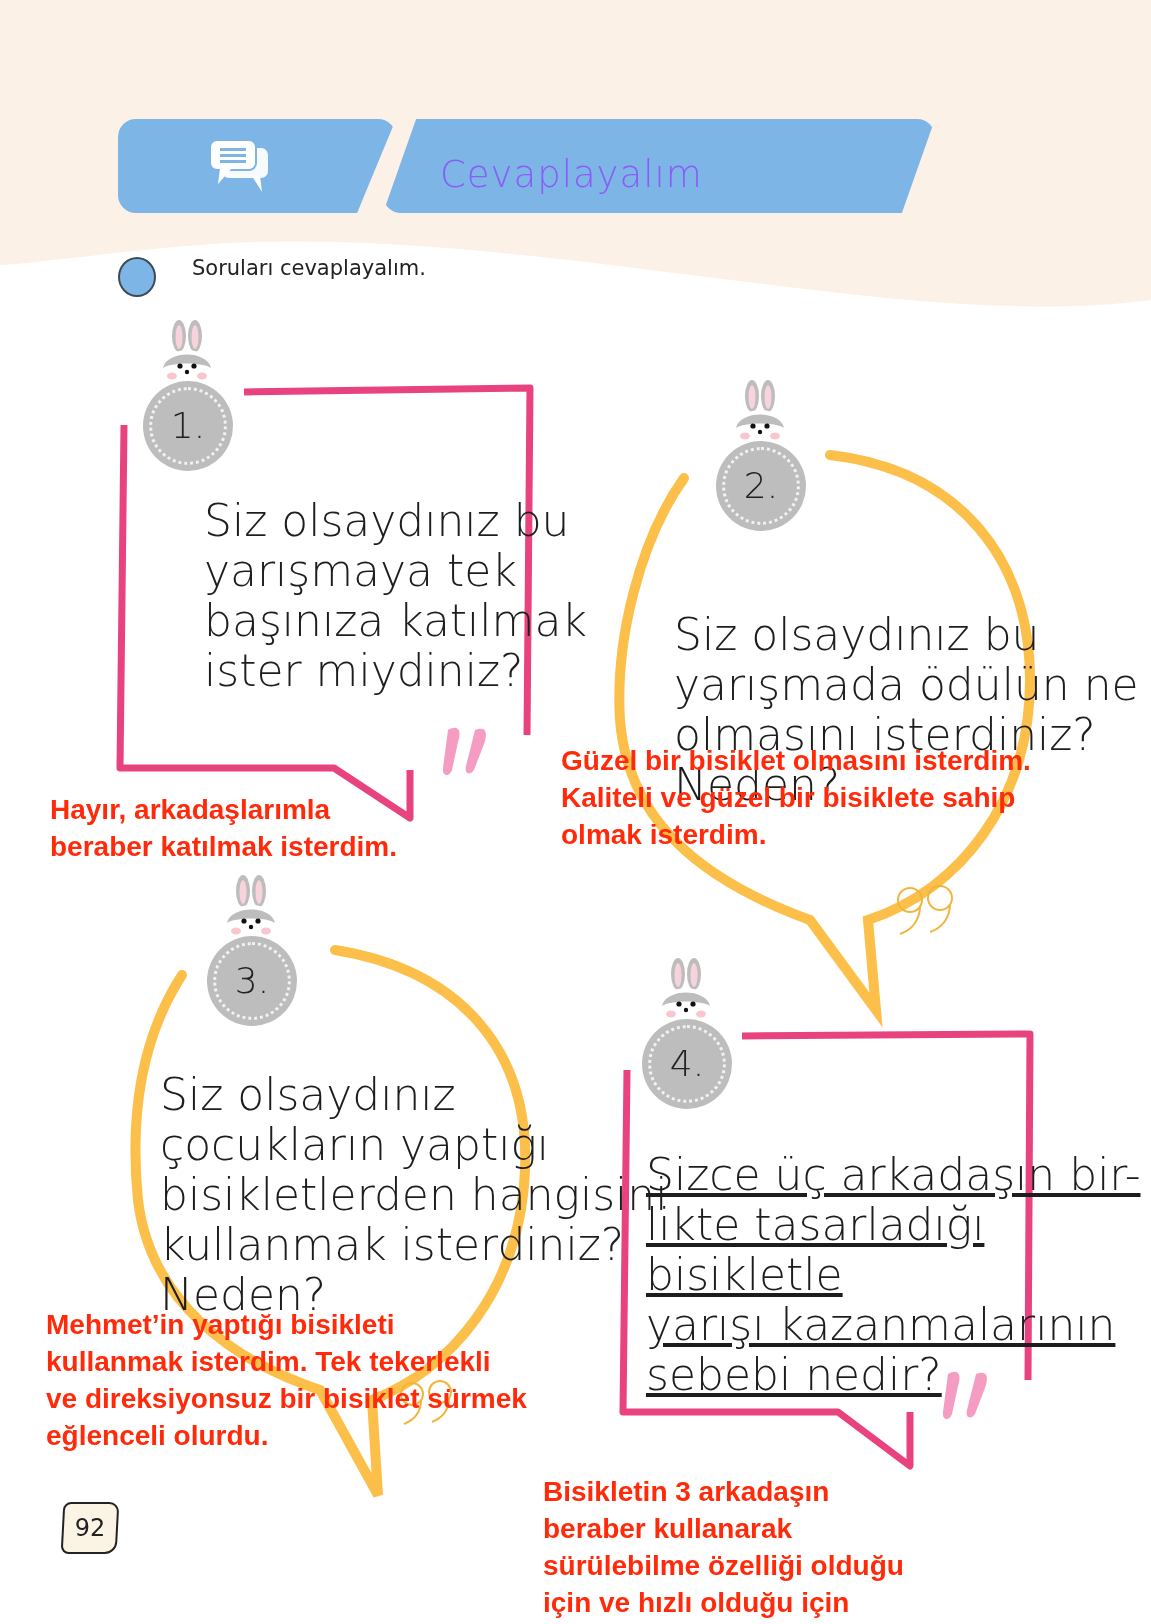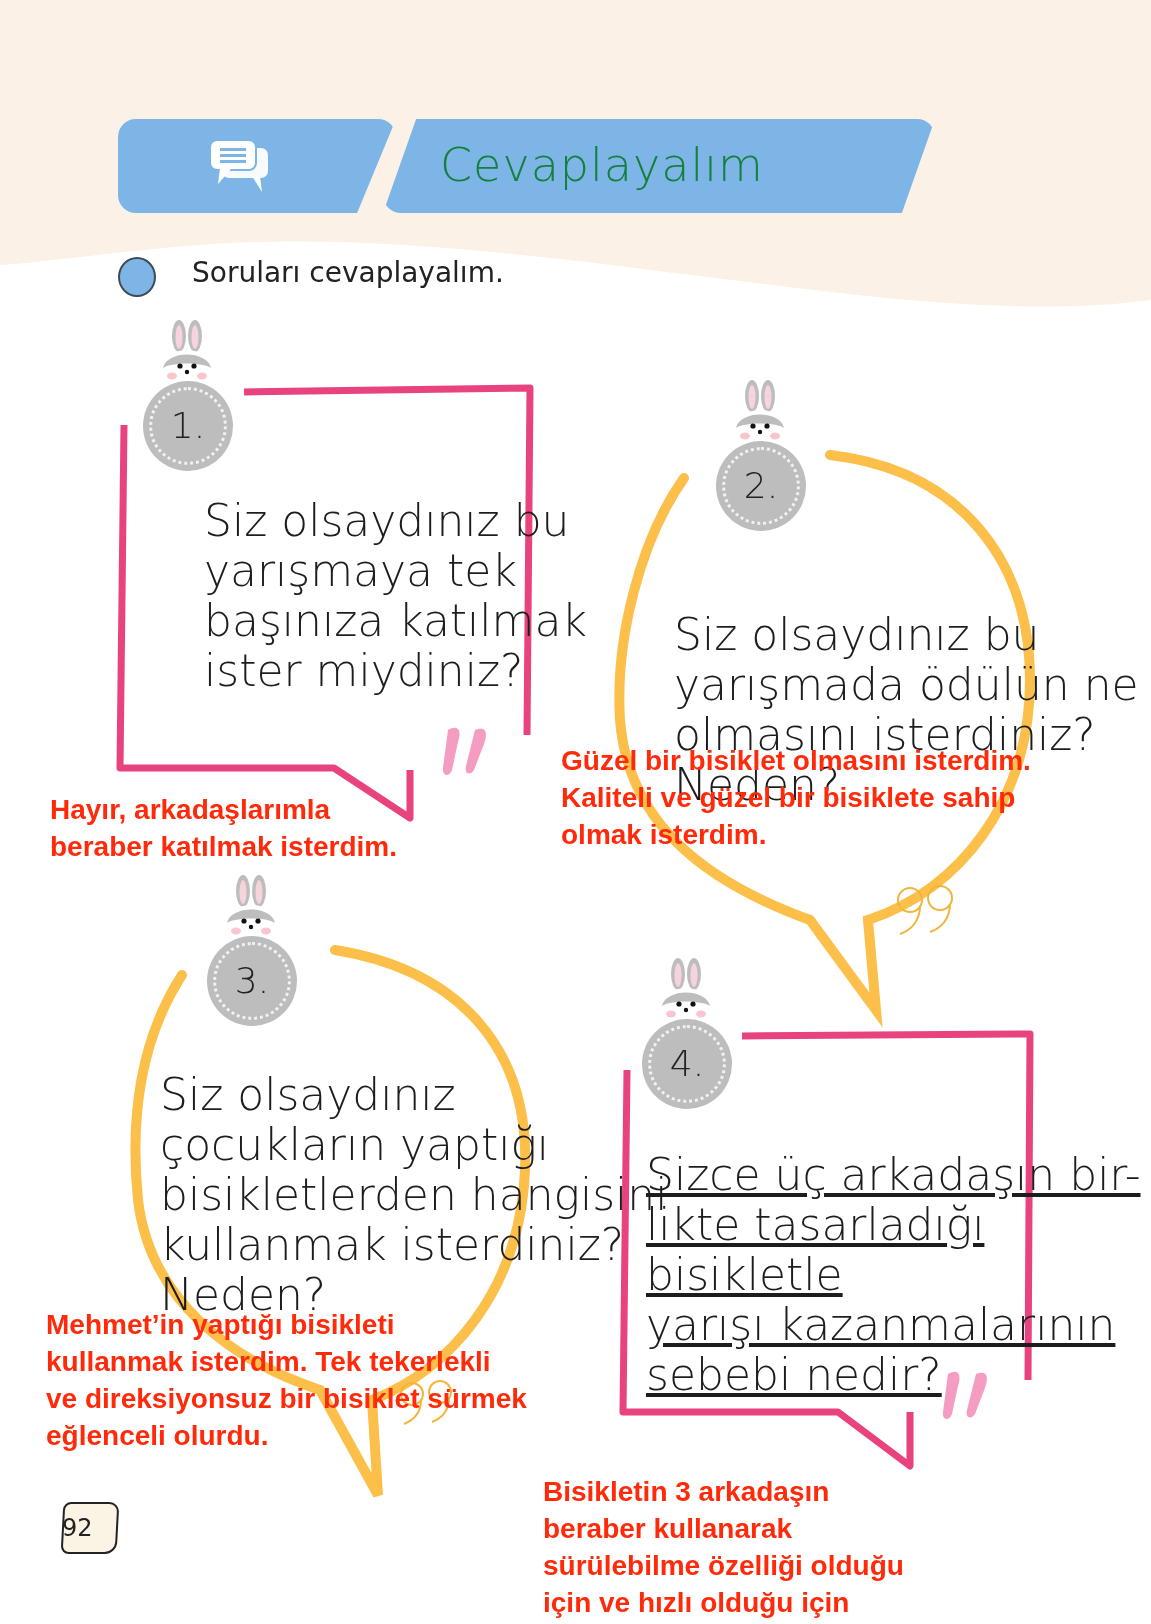--- a/index.html
+++ b/index.html
@@ -14,31 +14,31 @@
     background: #7db5e6; border-radius: 18px;
     clip-path: polygon(0 0, 100% 0, 86% 100%, 0 100%);
   }
   .header-right {
     position: absolute; left: 383px; top: 119px; width: 552px; height: 94px;
     background: #7db5e6; border-radius: 18px;
     clip-path: polygon(6% 0, 100% 0, 94% 100%, 0 100%);
   }
   .chat-icon { position: absolute; left: 208px; top: 138px; width: 64px; height: 56px; }
   .header-title {
-    position: absolute; left: 440px; top: 130px; height: 70px; line-height: 70px;
-    font-size: 46px; color: #15803d; letter-spacing: 1px;
+    position: absolute; left: 440px; top: 140px; height: 70px; line-height: 70px;
+    font-size: 37px; color: #8b5cf6; letter-spacing: 1px;
     font-family: "DejaVu Sans", sans-serif; font-weight: 300;
   }
   .bullet {
     position: absolute; left: 118px; top: 257px; width: 38px; height: 40px;
     border-radius: 50%; background: #7db5e6; border: 2px solid #3d4a57;
     box-sizing: border-box;
   }
   .instruction {
-    position: absolute; left: 192px; top: 256px; font-size: 28px; color: #222; text-align: center;
+    position: absolute; left: 192px; top: 256px; font-size: 21px; color: #222; text-align: center;
   }
   svg.shape { position: absolute; left: 0; top: 0; overflow: visible; }
   .question {
     position: absolute; font-size: 44px; line-height: 50px; color: #1d1d1d;
     font-family: "DejaVu Sans", sans-serif; font-weight: 300;
     white-space: pre-line;
   }
   .answer {
     position: absolute; font-family: "Liberation Sans", sans-serif;
     font-weight: bold; font-size: 28px; line-height: 37px; color: #ff2a0a;
@@ -58,21 +58,21 @@
     z-index: 2; font-weight: 300;
   }
   .bunny { position: absolute; width: 60px; height: 74px; }
   .page-num-box {
     position: absolute; left: 62px; top: 1502px; width: 56px; height: 52px;
     background: #fbf3e4; border: 2px solid #222; border-radius: 8px 10px 12px 8px;
     box-sizing: border-box; transform: skew(-3deg);
   }
   .page-num {
     position: absolute; left: 62px; top: 1502px; width: 56px; height: 52px;
-    line-height: 52px; text-align: left; font-size: 24px; color: #222;
+    line-height: 52px; text-align: center; font-size: 24px; color: #222;
   }
 </style>
 </head>
 <body>
 
 <svg class="bg-wave" viewBox="0 0 1151 320" width="1151" height="320">
   <path d="M0 0 H1151 V300 C1000 320 820 290 650 270 C480 248 330 235 200 245 C110 252 50 262 0 265 Z" fill="#fbf1e6"></path>
 </svg>
 
 <div class="header-left"></div>

